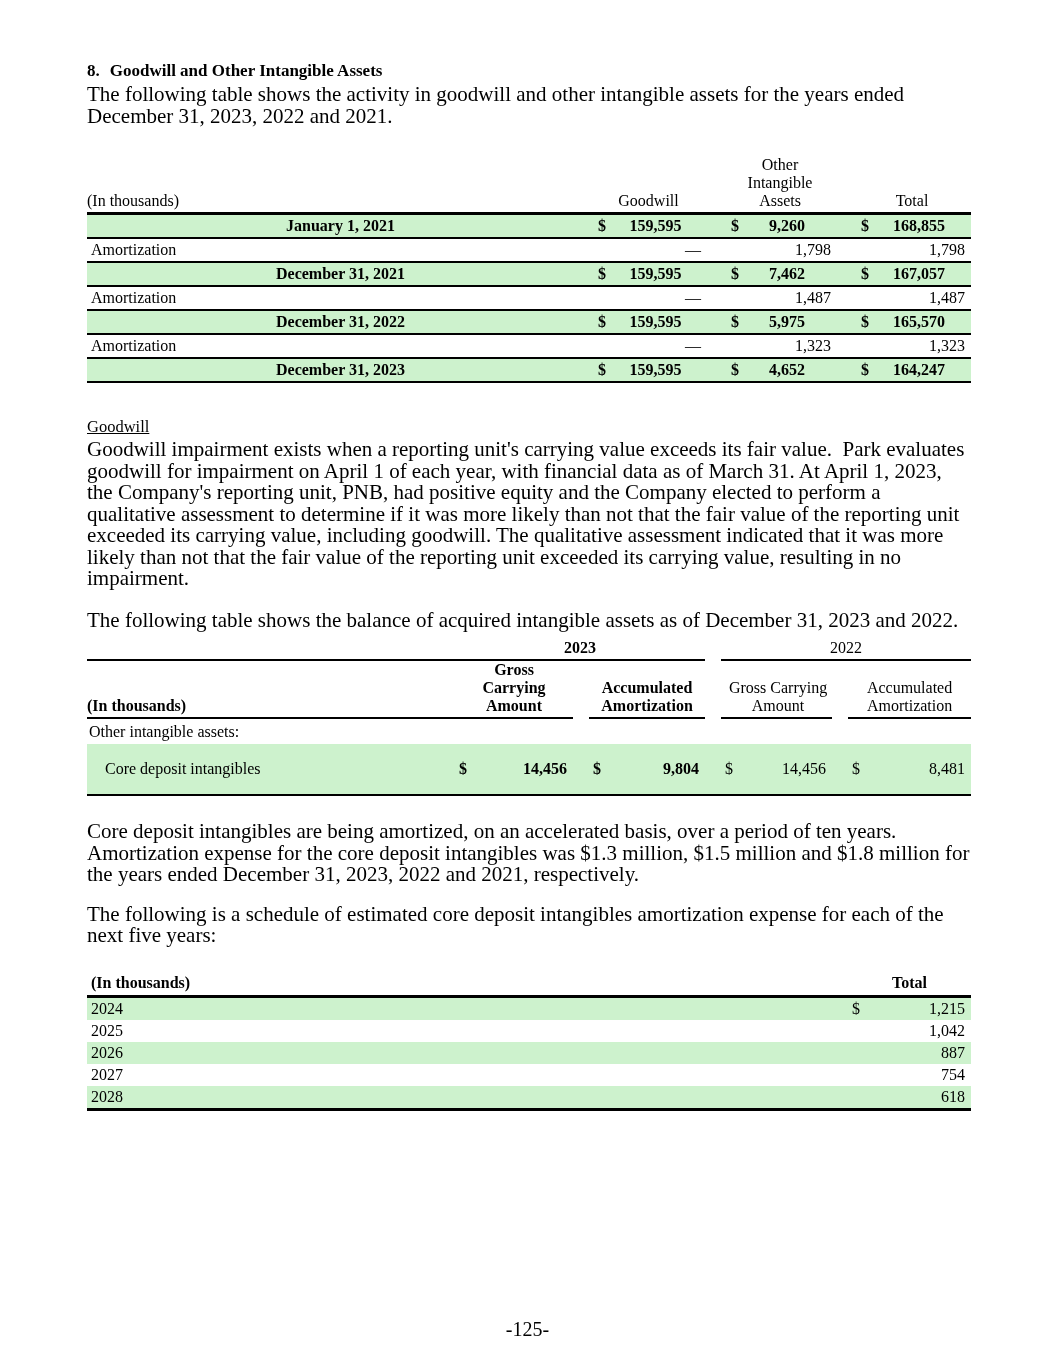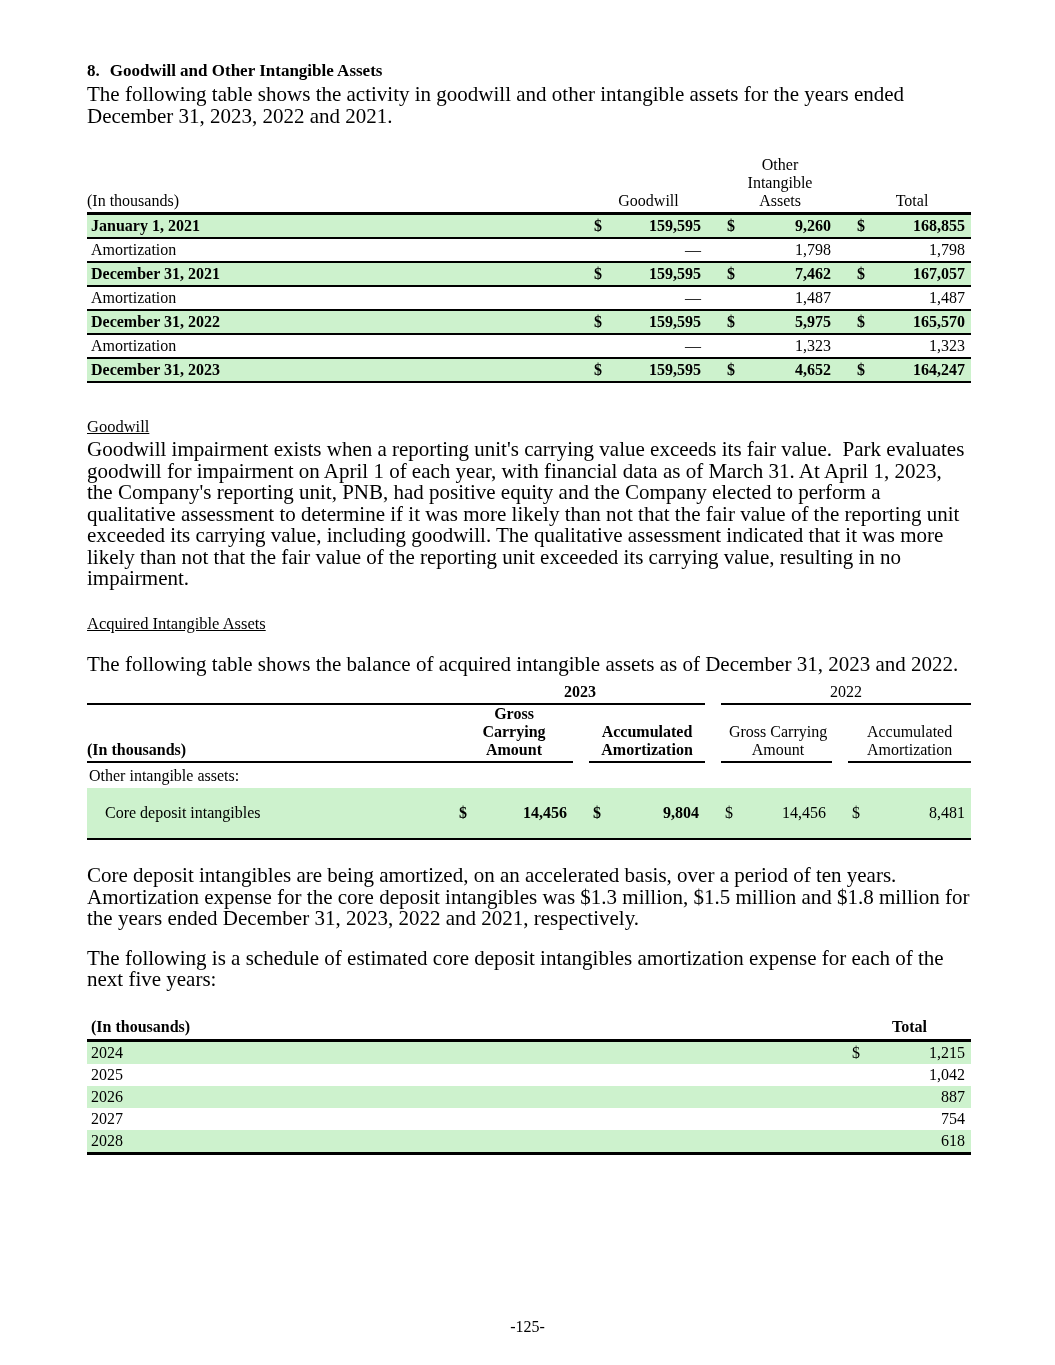--- a/index.html
+++ b/index.html
@@ -29,21 +29,21 @@
   .num { text-align: right; padding-right: 6px !important; }
   .dol { text-align: left; padding-left: 4px !important; }
   .ctr { text-align: center; }
   .bold { font-weight: bold; }
 
   
   .t1 { margin-top: 29px; }
   .t1 td { border-bottom: 2px solid #000; }
   .t1 tr.head td { border-bottom: 3px solid #000; vertical-align: bottom; padding: 0 0 2px 0; }
   .t1 tr.head span { display: inline-block; line-height: 18px; }
-  .t1 tr.hl td { background: var(--hl); font-weight: bold; }
+  .t1 tr.hl td { background: var(--hl); font-weight: bold; text-align: center; }
   .t1 td.lbl { padding-left: 4px; }
   .w82 { width: 84px; }
 
   
   .t2 { margin-top: 7px; }
   .t2 td { padding: 2px 0; }
   .t2 .yb { border-bottom: 2px solid #000; padding: 1px 0 2px 0; }
   .t2 .hb { border-bottom: 2px solid #000; vertical-align: bottom; padding: 0 0 2px 0; }
   .t2 .hb span { display: inline-block; line-height: 18px; }
   .t2 .nob { border-bottom: none; }
@@ -54,21 +54,21 @@
   .w78 { width: 80px; } .w106 { width: 108px; } .w112 { width: 114px; }
 
   
   .t3 { margin-top: 25px; }
   .t3 td.h3b { border-bottom: 3px solid #000; padding: 2px 0 3px 0; vertical-align: bottom; }
   .t3 td { padding: 3px 0; }
   .t3 tr.hl3 td { background: var(--hl); }
   .t3 tr.last td { border-bottom: 3px solid #000; }
   .t3 td.ylbl { padding-left: 4px; }
 
-  .footer { position: absolute; left: 0; right: 0; top: 1318px; text-align: center; font-size: 16px; }
+  .footer { position: absolute; left: 0; right: 0; top: 1318px; text-align: center; font-size: 20px; }
 </style>
 </head>
 <body>
 
 <div class="page">
   <div class="content">
 
     <h2 class="title"><span class="sec-num">8.</span><span>Goodwill and Other Intangible Assets</span></h2>
 
     <p class="para">The following table shows the activity in goodwill and other intangible assets for the years ended December 31, 2023, 2022 and 2021.</p>
@@ -171,21 +171,20 @@
           <td></td>
           <td class="dol">$</td>
           <td class="num">164,247</td>
         </tr>
       </tbody>
     </table>
 
     <h3 class="subhead mt-goodwill-head">Goodwill</h3>
     <p class="para mt-goodwill-para">Goodwill impairment exists when a reporting unit's carrying value exceeds its fair value.  Park evaluates goodwill for impairment on April 1 of each year, with financial data as of March 31. At April 1, 2023, the Company's reporting unit, PNB, had positive equity and the Company elected to perform a qualitative assessment to determine if it was more likely than not that the fair value of the reporting unit exceeded its carrying value, including goodwill. The qualitative assessment indicated that it was more likely than not that the fair value of the reporting unit exceeded its carrying value, resulting in no impairment.</p>
 
-    <h3 class="subhead mt-acquired-head">Acquired Intangible Assets</h3>
     <p class="para mt-acquired-para">The following table shows the balance of acquired intangible assets as of December 31, 2023 and 2022.</p>
 
     <table class="fin t2">
       <colgroup>
         <col style="width:368px">
           <col style="width:20px">
           <col style="width:98px">
           <col style="width:16px">
           <col style="width:20px">
           <col style="width:96px">

